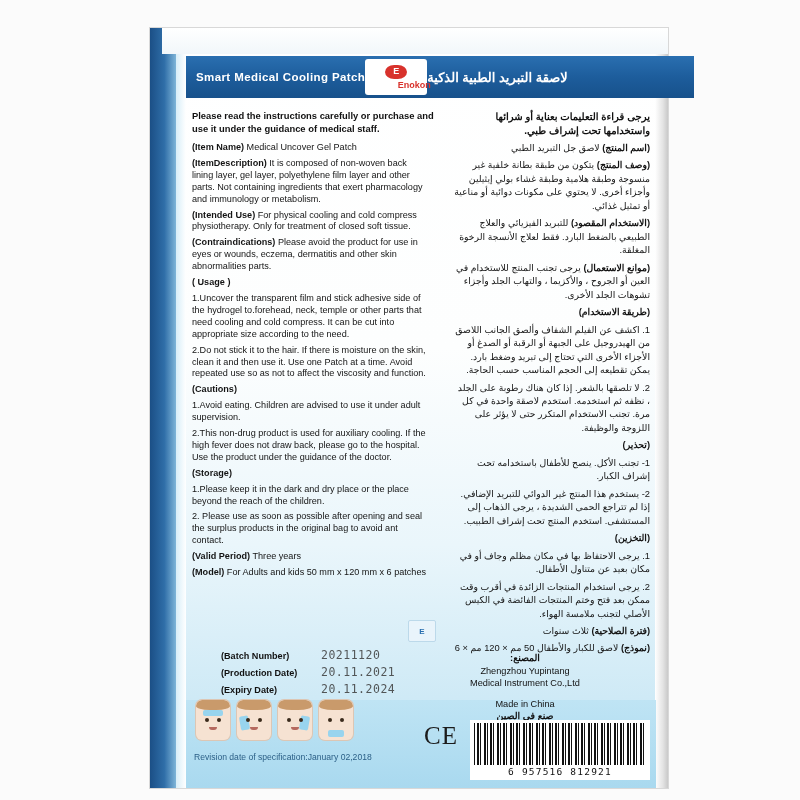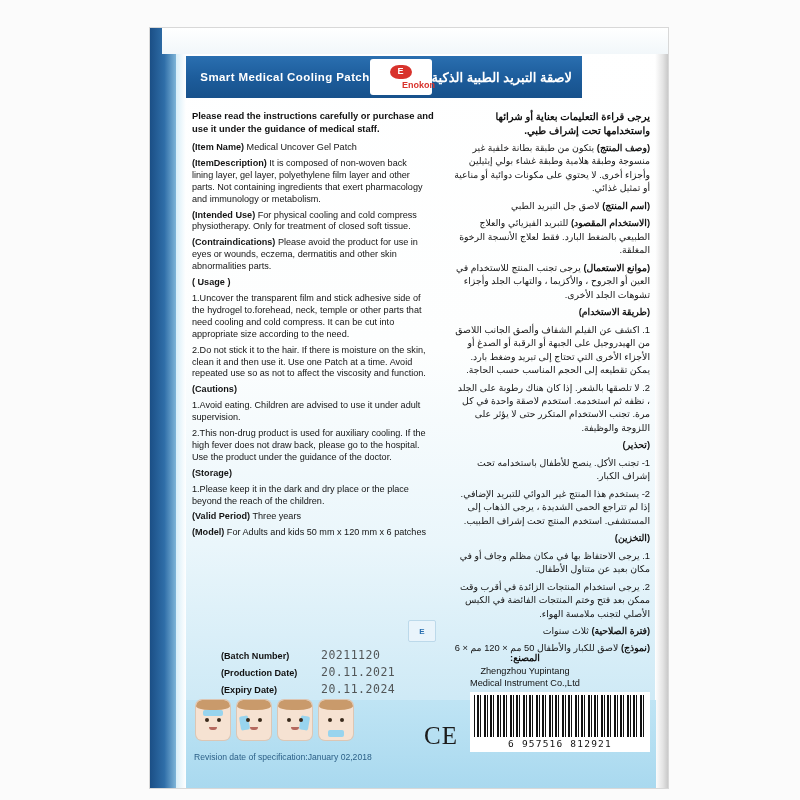--- a/index.html
+++ b/index.html
@@ -38,23 +38,23 @@
     background:linear-gradient(180deg,#ffffff 0%,#f2f7fa 100%);
   }
   
   .bottom-bar{
     position:absolute;left:186px;top:700px;width:470px;height:88px;
     background:linear-gradient(180deg,#bfe4f4 0%,#a9d9ef 100%);
   }
 
   
   .banner{
-    position:absolute;left:186px;top:56px;width:396px;height:42px;
+    position:absolute;left:186px;top:56px;width:508px;height:42px;
     background:linear-gradient(180deg,#2a6fb0 0%,#1d5d9c 50%,#17518b 100%);
-    display:flex;align-items:center;justify-content:flex-end;
+    display:flex;align-items:center;justify-content:flex-start;
     padding:0 10px;box-sizing:border-box;
   }
   .banner .en{
     color:#ffffff;font-size:11.5px;font-weight:bold;letter-spacing:.4px;
     white-space:nowrap;
   }
   .banner .ar{
     color:#ffffff;font-size:13px;font-weight:bold;direction:rtl;white-space:nowrap;
   }
   .logo{
@@ -134,21 +134,21 @@
 
   
   .ce{
     position:absolute;left:424px;top:722px;
     font-family:"Liberation Serif", serif;
     font-size:25px;font-weight:normal;color:#1b1b1b;letter-spacing:1px;
   }
 
   
   .barcode{
-    position:absolute;left:470px;top:692px;width:180px;height:60px;
+    position:absolute;left:470px;top:720px;width:180px;height:60px;
     background:#ffffff;padding:3px 4px 0 4px;box-sizing:border-box;
   }
   .bars{height:42px;width:100%;
     background:repeating-linear-gradient(90deg,
       #111 0px,#111 1px,#fff 1px,#fff 3px,
       #111 3px,#111 5px,#fff 5px,#fff 6px,
       #111 6px,#111 7px,#fff 7px,#fff 10px,
       #111 10px,#111 12px,#fff 12px,#fff 13px);
   }
   .bcnum{
@@ -194,26 +194,27 @@
         <div class="blk"><span class="ttl">(Intended Use)</span><span> For physical cooling and cold compress physiotherapy. Only for treatment of closed soft tissue.</span></div>
         <div class="blk"><span class="ttl">(Contraindications)</span><span> Please avoid the product for use in eyes or wounds, eczema, dermatitis and other skin abnormalities parts.</span></div>
         <div class="blk"><span class="ttl">( Usage )</span><span></span></div>
         <div class="blk"><span>1.Uncover the transparent film and stick adhesive side of the hydrogel to.forehead, neck, temple or other parts that need cooling and cold compress. It can be cut into appropriate size according to the need.</span></div>
         <div class="blk"><span>2.Do not stick it to the hair. If there is moisture on the skin, clean it and then use it. Use one Patch at a time. Avoid repeated use so as not to affect the viscosity and function.</span></div>
         <div class="blk"><span class="ttl">(Cautions)</span><span></span></div>
         <div class="blk"><span>1.Avoid eating. Children are advised to use it under adult supervision.</span></div>
         <div class="blk"><span>2.This non-drug product is used for auxiliary cooling. If the high fever does not draw back, please go to the hospital. Use the product under the guidance of the doctor.</span></div>
         <div class="blk"><span class="ttl">(Storage)</span><span></span></div>
         <div class="blk"><span>1.Please keep it in the dark and dry place or the place beyond the reach of the children.</span></div>
+        <div class="blk"><span>2. Please use as soon as possible after opening and seal the surplus products in the original bag to avoid ant contact.</span></div>
         <div class="blk"><span class="ttl">(Valid Period)</span><span> Three years</span></div>
         <div class="blk"><span class="ttl">(Model)</span><span> For Adults and kids 50 mm x 120 mm x 6 patches</span></div>
       </div>
     <div class="col-ar">
+        <div class="blk"><span class="ttl">(اسم المنتج) </span><span>لاصق جل التبريد الطبي</span></div>
         <div class="blk"><span class="ttl">(وصف المنتج) </span><span>يتكون من طبقة بطانة خلفية غير منسوجة وطبقة هلامية وطبقة غشاء بولي إيثيلين وأجزاء أخرى. لا يحتوي على مكونات دوائية أو مناعية أو تمثيل غذائي.</span></div>
-        <div class="blk"><span class="ttl">(اسم المنتج) </span><span>لاصق جل التبريد الطبي</span></div>
         <div class="blk"><span class="ttl">(الاستخدام المقصود) </span><span>للتبريد الفيزيائي والعلاج الطبيعي بالضغط البارد. فقط لعلاج الأنسجة الرخوة المغلقة.</span></div>
         <div class="blk"><span class="ttl">(موانع الاستعمال) </span><span>يرجى تجنب المنتج للاستخدام في العين أو الجروح ، والأكزيما ، والتهاب الجلد وأجزاء تشوهات الجلد الأخرى.</span></div>
         <div class="blk"><span class="ttl">(طريقة الاستخدام) </span><span></span></div>
         <div class="blk"><span>1. اكشف عن الفيلم الشفاف وألصق الجانب اللاصق من الهيدروجيل على الجبهة أو الرقبة أو الصدغ أو الأجزاء الأخرى التي تحتاج إلى تبريد وضغط بارد. يمكن تقطيعه إلى الحجم المناسب حسب الحاجة.</span></div>
         <div class="blk"><span>2. لا تلصقها بالشعر. إذا كان هناك رطوبة على الجلد ، نظفه ثم استخدمه. استخدم لاصقة واحدة في كل مرة. تجنب الاستخدام المتكرر حتى لا يؤثر على اللزوجة والوظيفة.</span></div>
         <div class="blk"><span class="ttl">(تحذير) </span><span></span></div>
         <div class="blk"><span>1- تجنب الأكل. ينصح للأطفال باستخدامه تحت إشراف الكبار.</span></div>
         <div class="blk"><span>2- يستخدم هذا المنتج غير الدوائي للتبريد الإضافي. إذا لم تتراجع الحمى الشديدة ، يرجى الذهاب إلى المستشفى. استخدم المنتج تحت إشراف الطبيب.</span></div>
         <div class="blk"><span class="ttl">(التخزين) </span><span></span></div>
         <div class="blk"><span>1. يرجى الاحتفاظ بها في مكان مظلم وجاف أو في مكان بعيد عن متناول الأطفال.</span></div>

